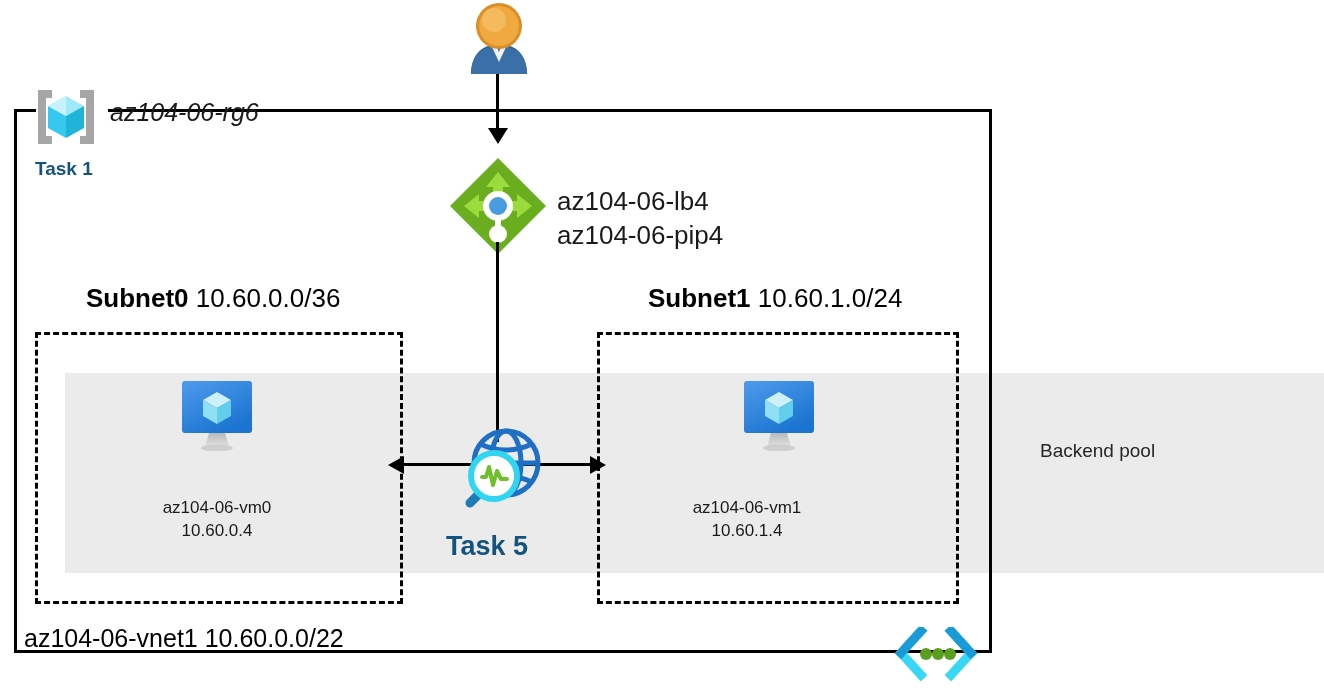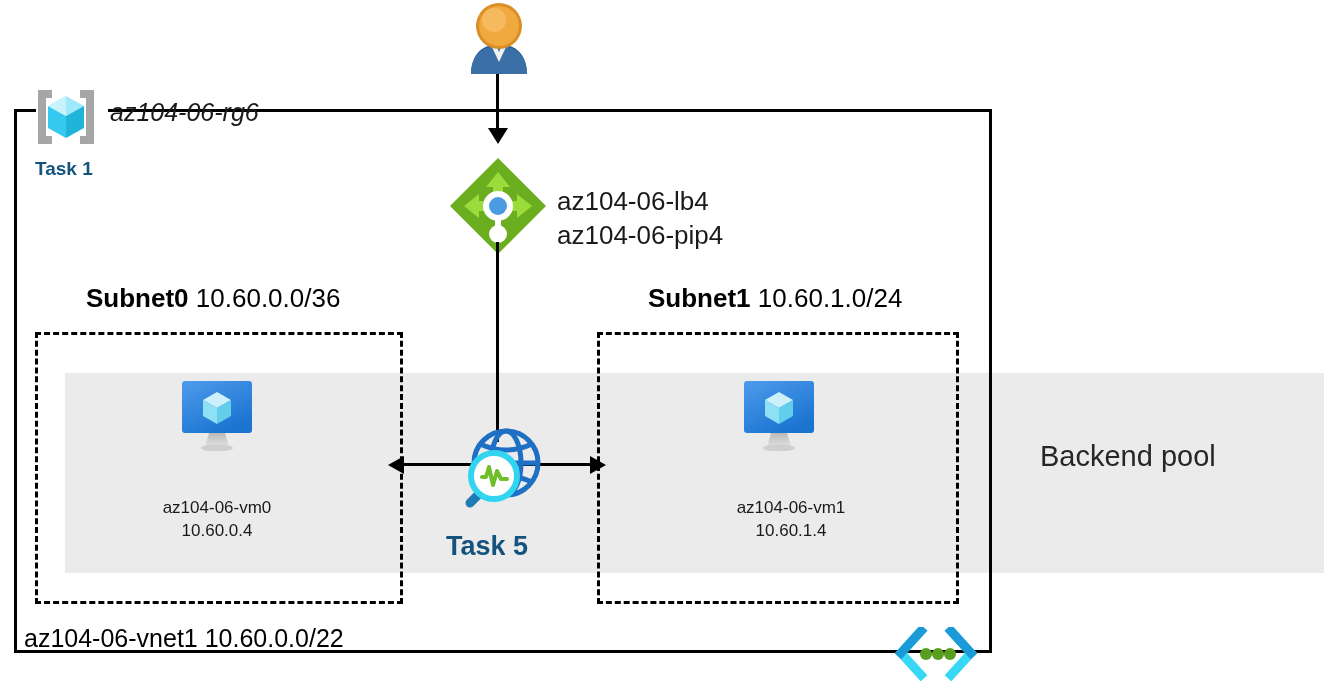--- a/index.html
+++ b/index.html
@@ -24,21 +24,21 @@
   #backend-band {
     left: 65px;
     top: 373px;
     width: 1259px;
     height: 200px;
     background: #ebebeb;
   }
   #backend-pool-label {
     left: 1040px;
     top: 440px;
-    font-size: 29px;
+    font-size: 19px;
     color: #262626;
     white-space: nowrap;
   }
 
   
   .rg-edge { background: #000000; }
   #rg-left   { left: 14px;  top: 109px; width: 3px;   height: 544px; }
   #rg-right  { left: 989px; top: 109px; width: 3px;   height: 544px; }
   #rg-bottom { left: 14px;  top: 650px; width: 978px; height: 3px; }
   #rg-top-a  { left: 14px;  top: 109px; width: 22px;  height: 3px; }
@@ -97,21 +97,21 @@
 
   
   .vm-icon { width: 78px; height: 72px; }
   #vm0-icon { left: 178px; top: 379px; }
   #vm1-icon { left: 740px; top: 379px; }
   .vm-label {
     font-size: 17px; color: #1a1a1a; text-align: center;
     line-height: 1.33; white-space: nowrap;
   }
   #vm0-label { left: 106px; top: 497px; width: 222px; }
-  #vm1-label { left: 680px; top: 497px; width: 222px; }
+  #vm1-label { left: 636px; top: 497px; width: 222px; }
 
   
   #nw-icon { left: 456px; top: 419px; width: 94px; height: 94px; }
   #task2-label {
     left: 446px; top: 531px;
     font-size: 27px; font-weight: bold;
     color: #15537f; white-space: nowrap;
   }
 
   

